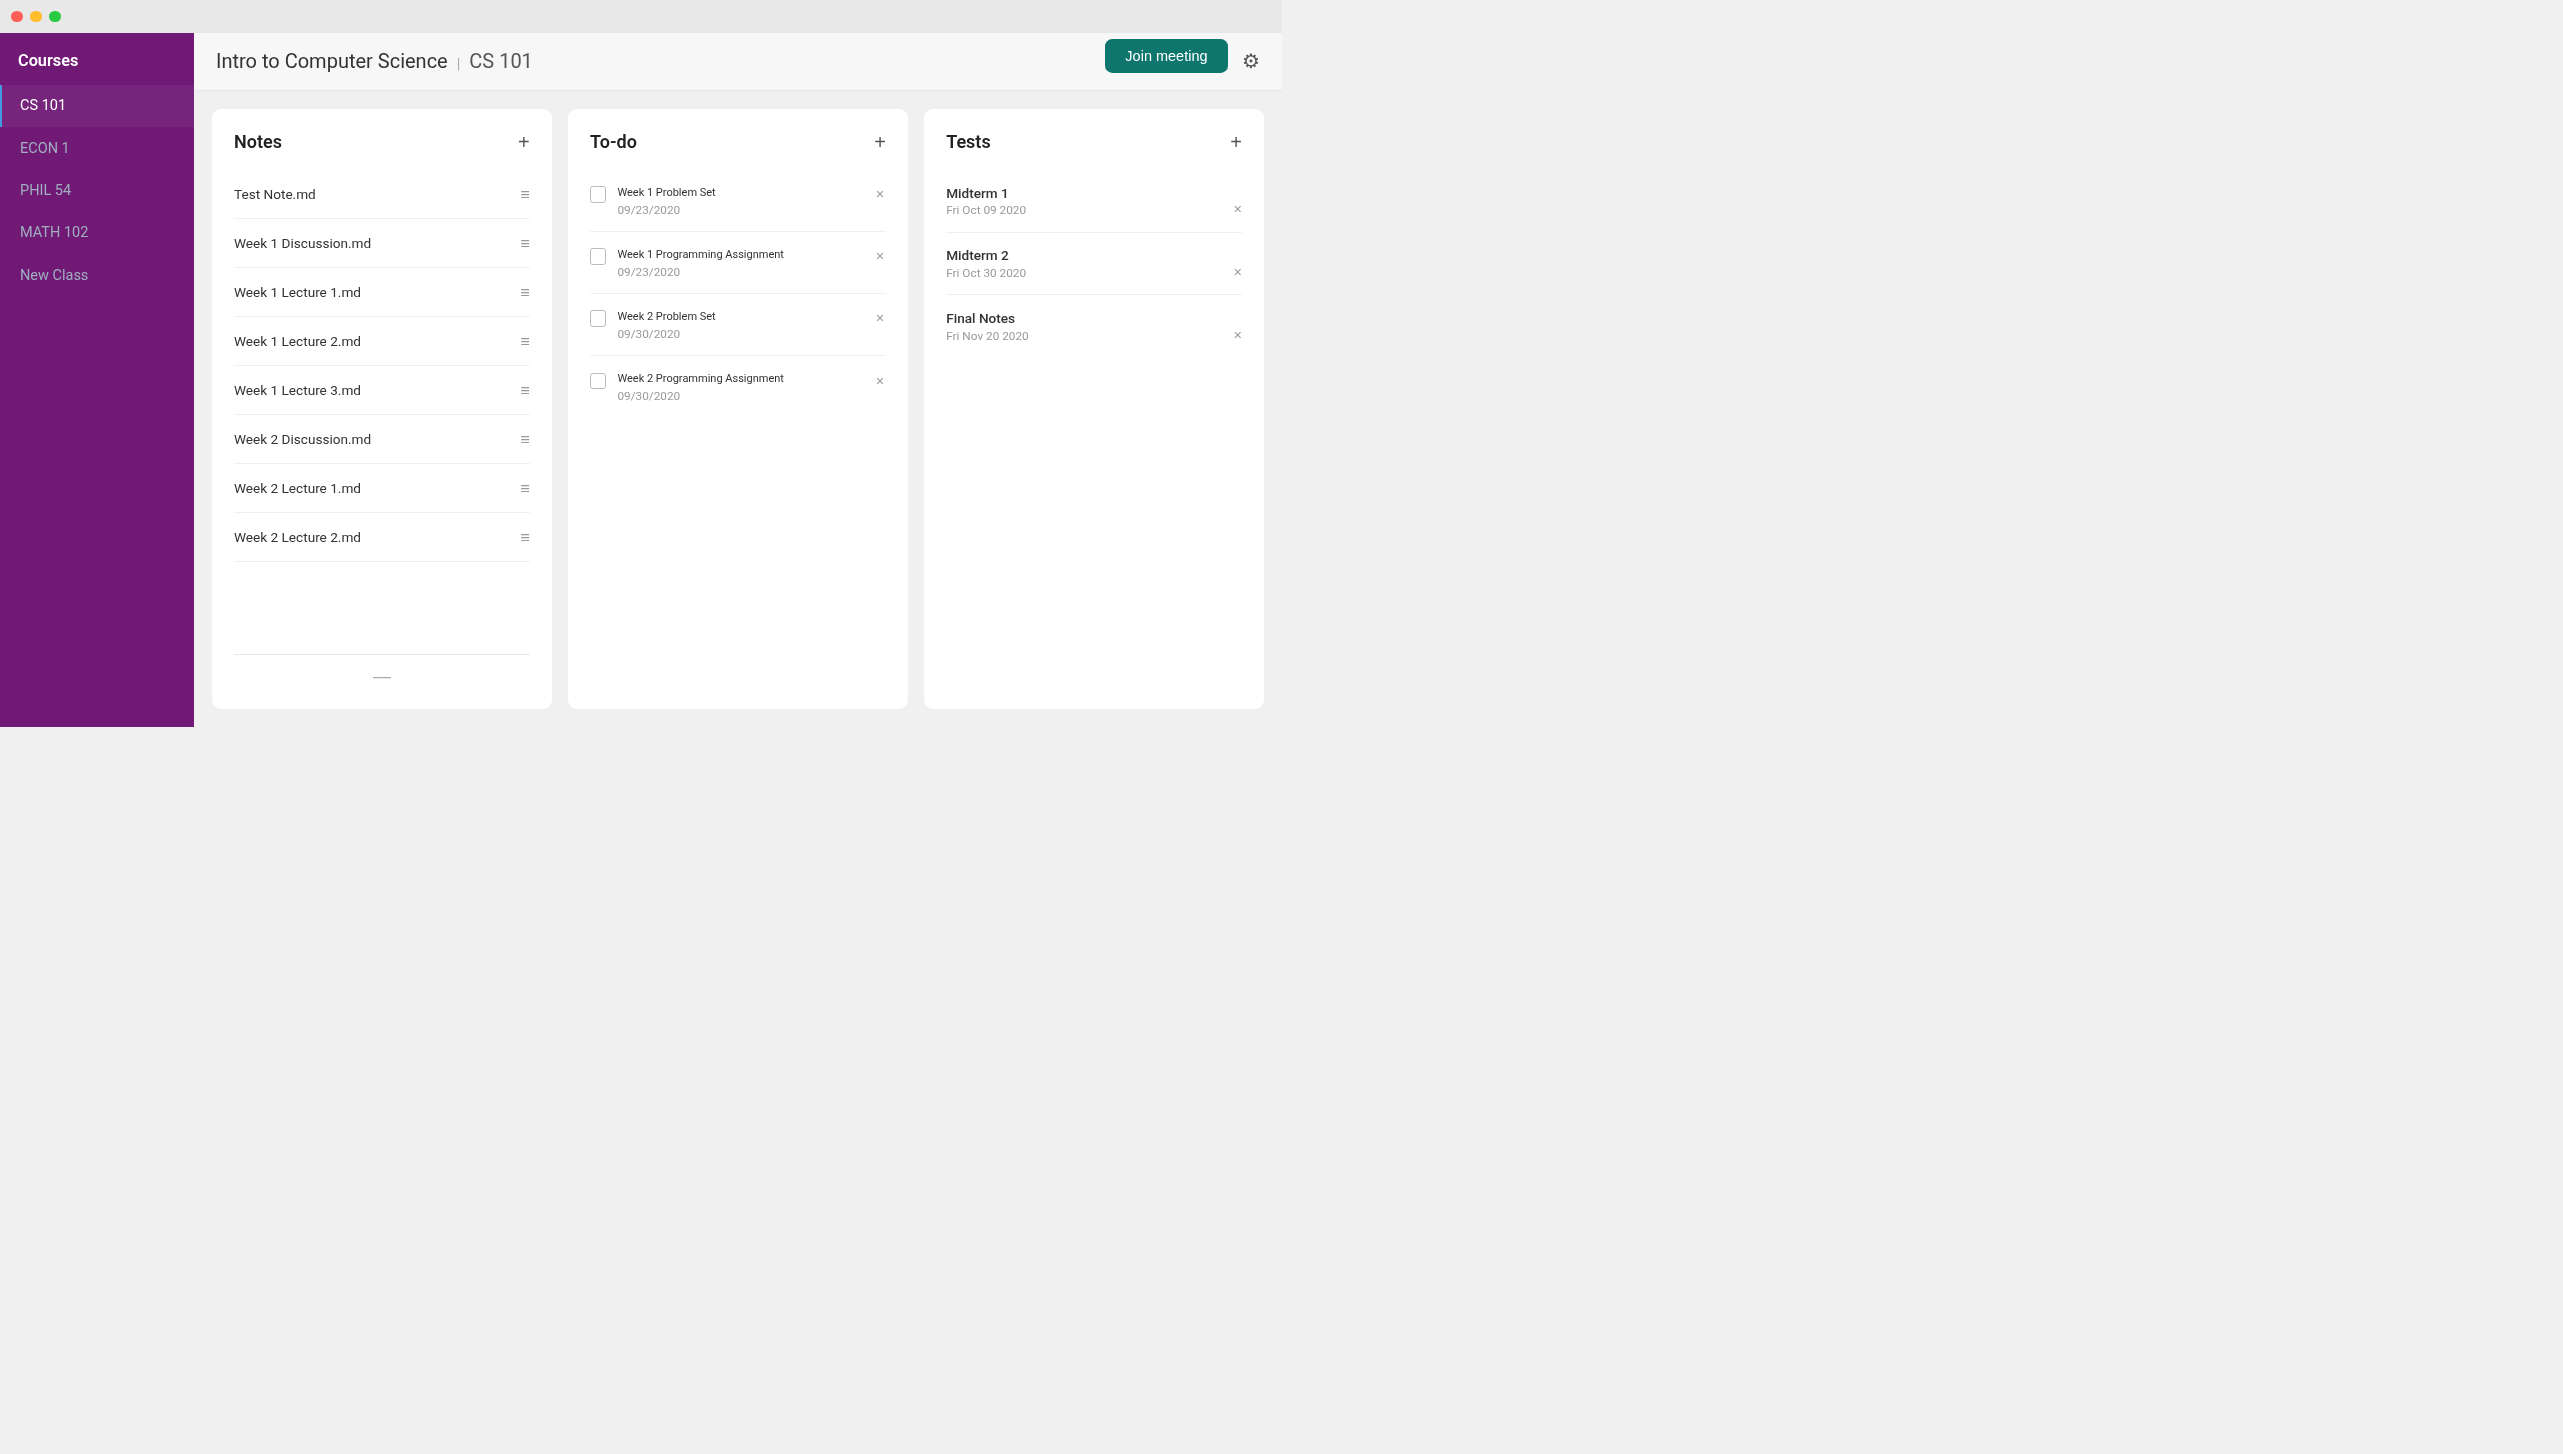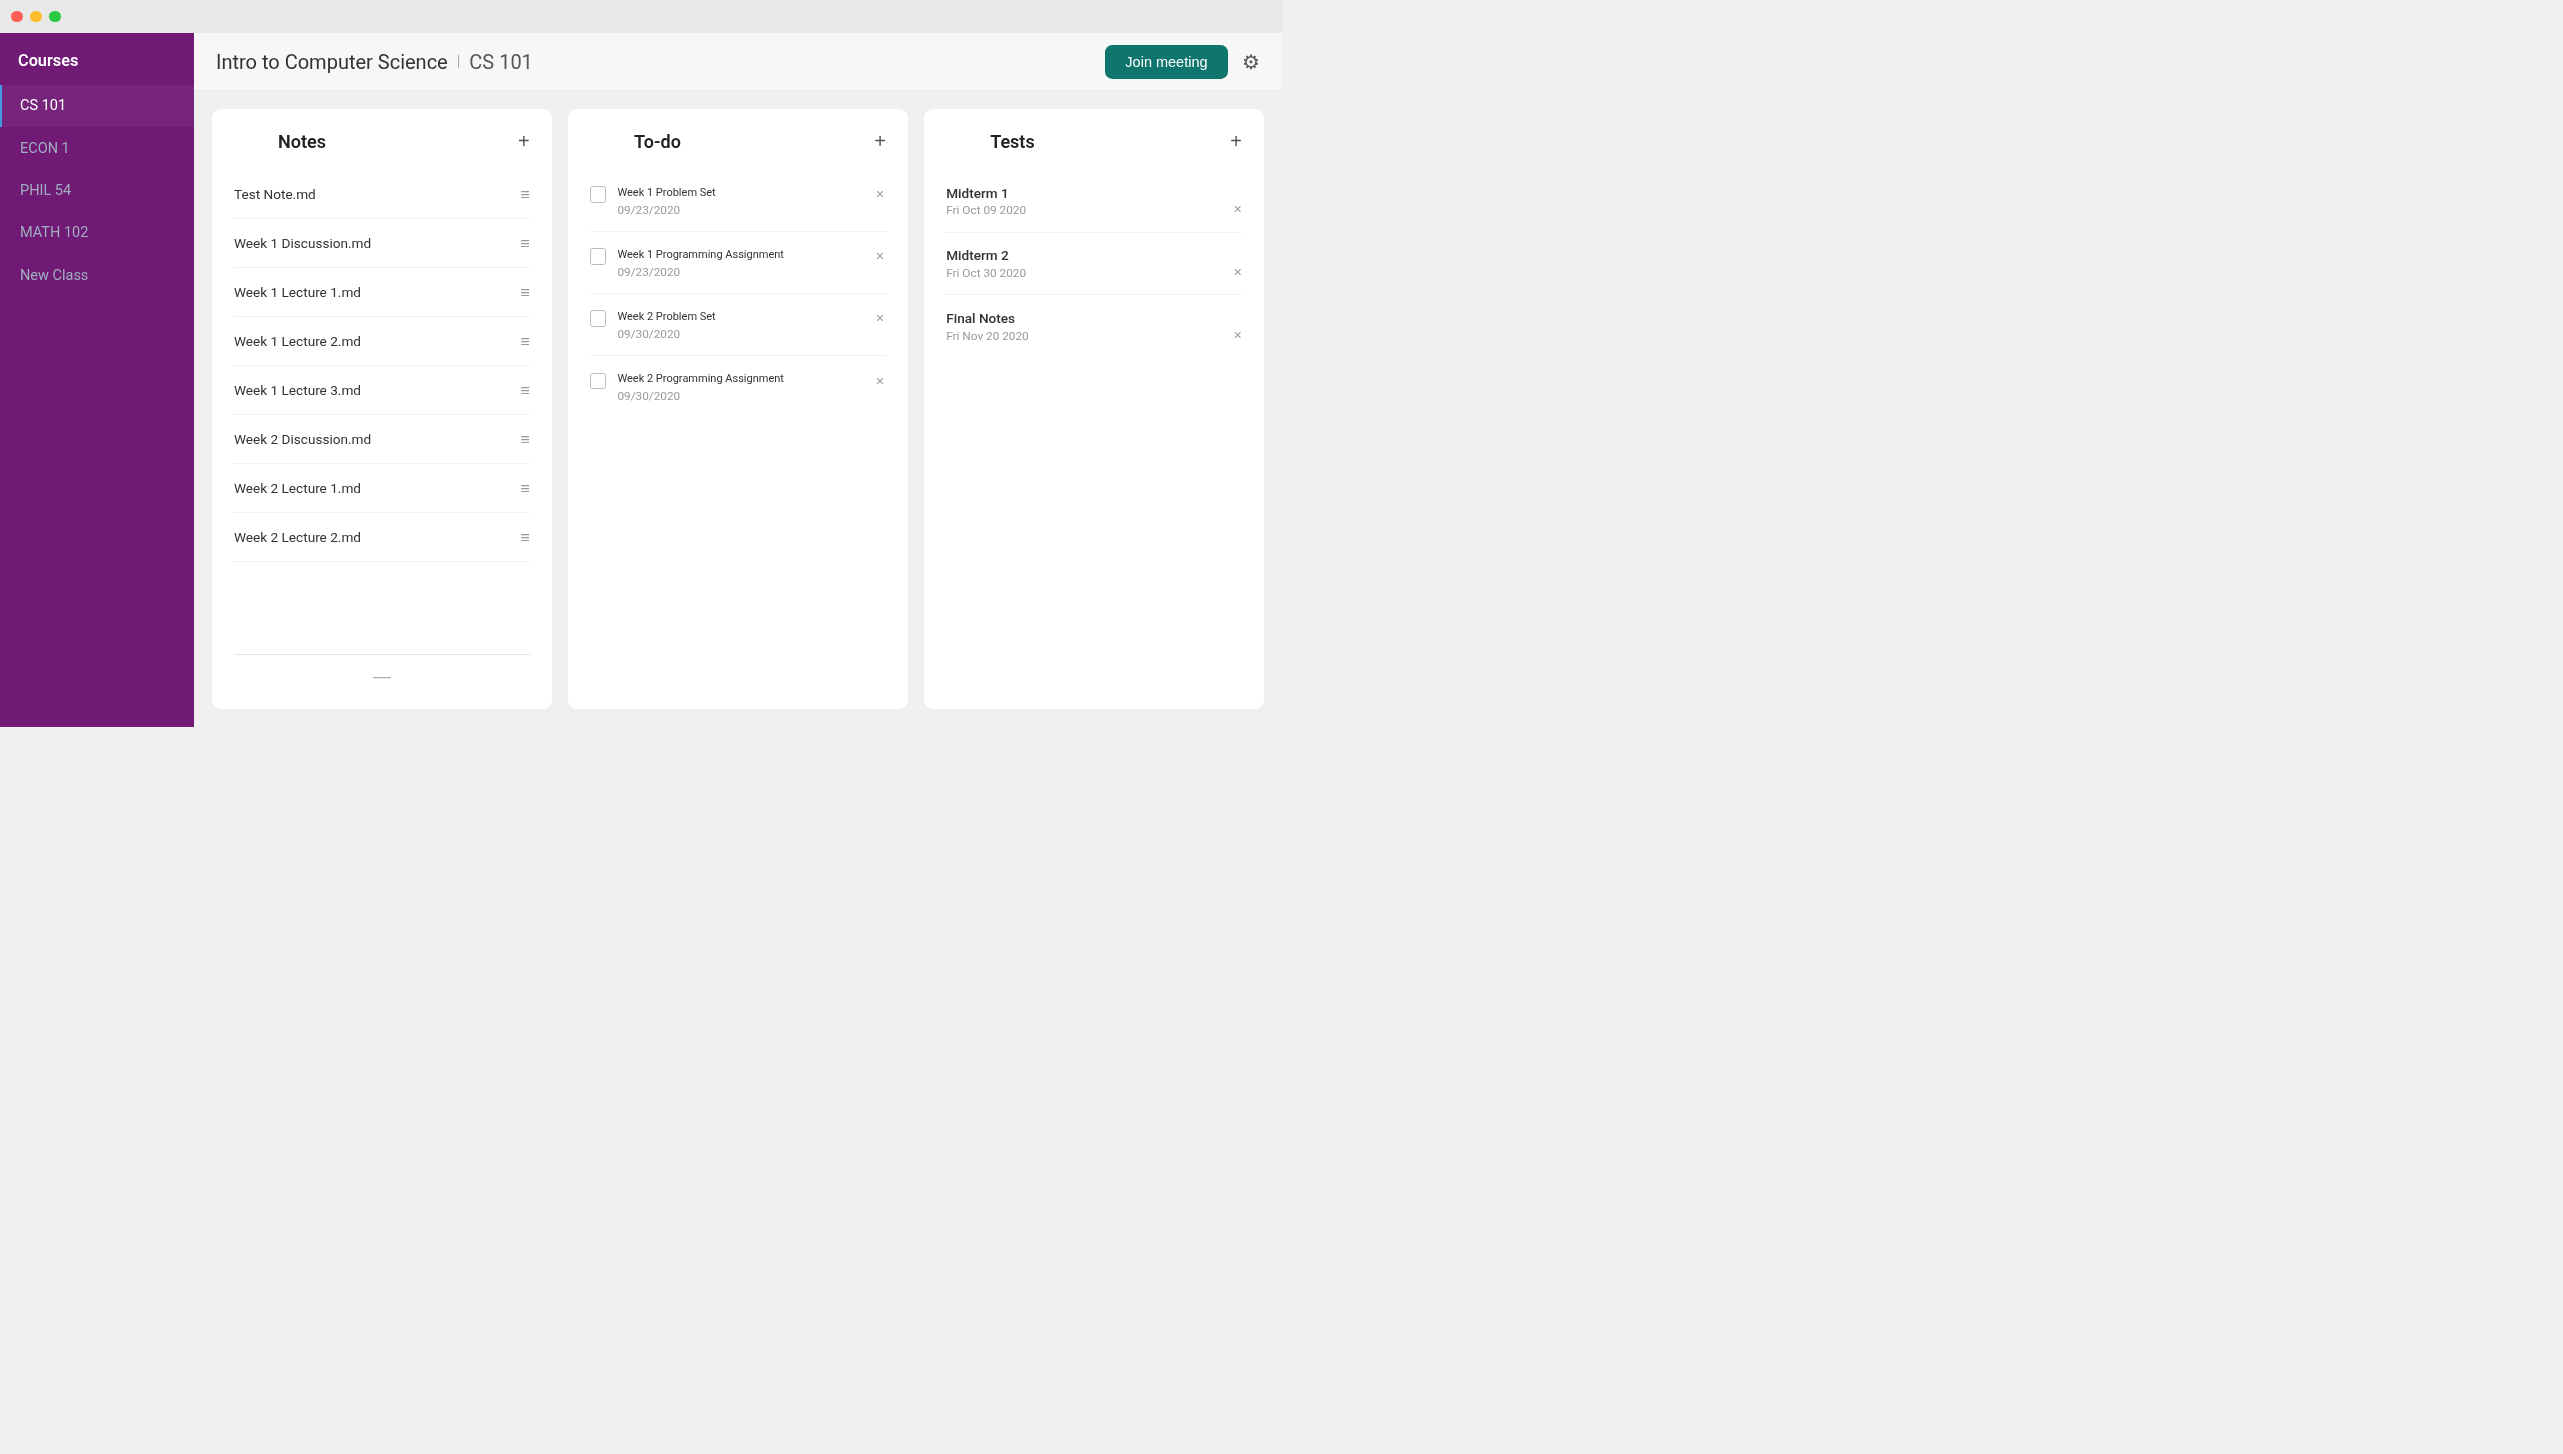--- a/index.html
+++ b/index.html
@@ -95,21 +95,21 @@
     }
     .settings-icon {
       font-size: 20px;
       color: #555;
       cursor: pointer;
     }
 
     
     .top-bar {
       display: flex;
-      align-items: center;
+      align-items: flex-end;
       height: 58px;
       background: #f7f7f7;
       border-bottom: 0.9px solid #e2e8f0;
       flex-shrink: 0;
       padding: 17px 22px;
     }
 
     
     .main {
       display: flex;
@@ -133,24 +133,23 @@
       border-radius: 9px;
       padding: 22px;
       flex: 1;
       min-width: 0;
       display: flex;
       flex-direction: column;
     }
 
     .card-header {
       display: flex;
-      align-items: flex-start;
+      align-items: flex-end;
       justify-content: space-between;
       margin-bottom: 18px;
-      margin-left: 44px;
     }
     .card-title {
       font-size: 18px;
       font-weight: 600;
       color: #222;
     }
     .card-add-btn {
       background: none;
       border: none;
       font-size: 20px;

